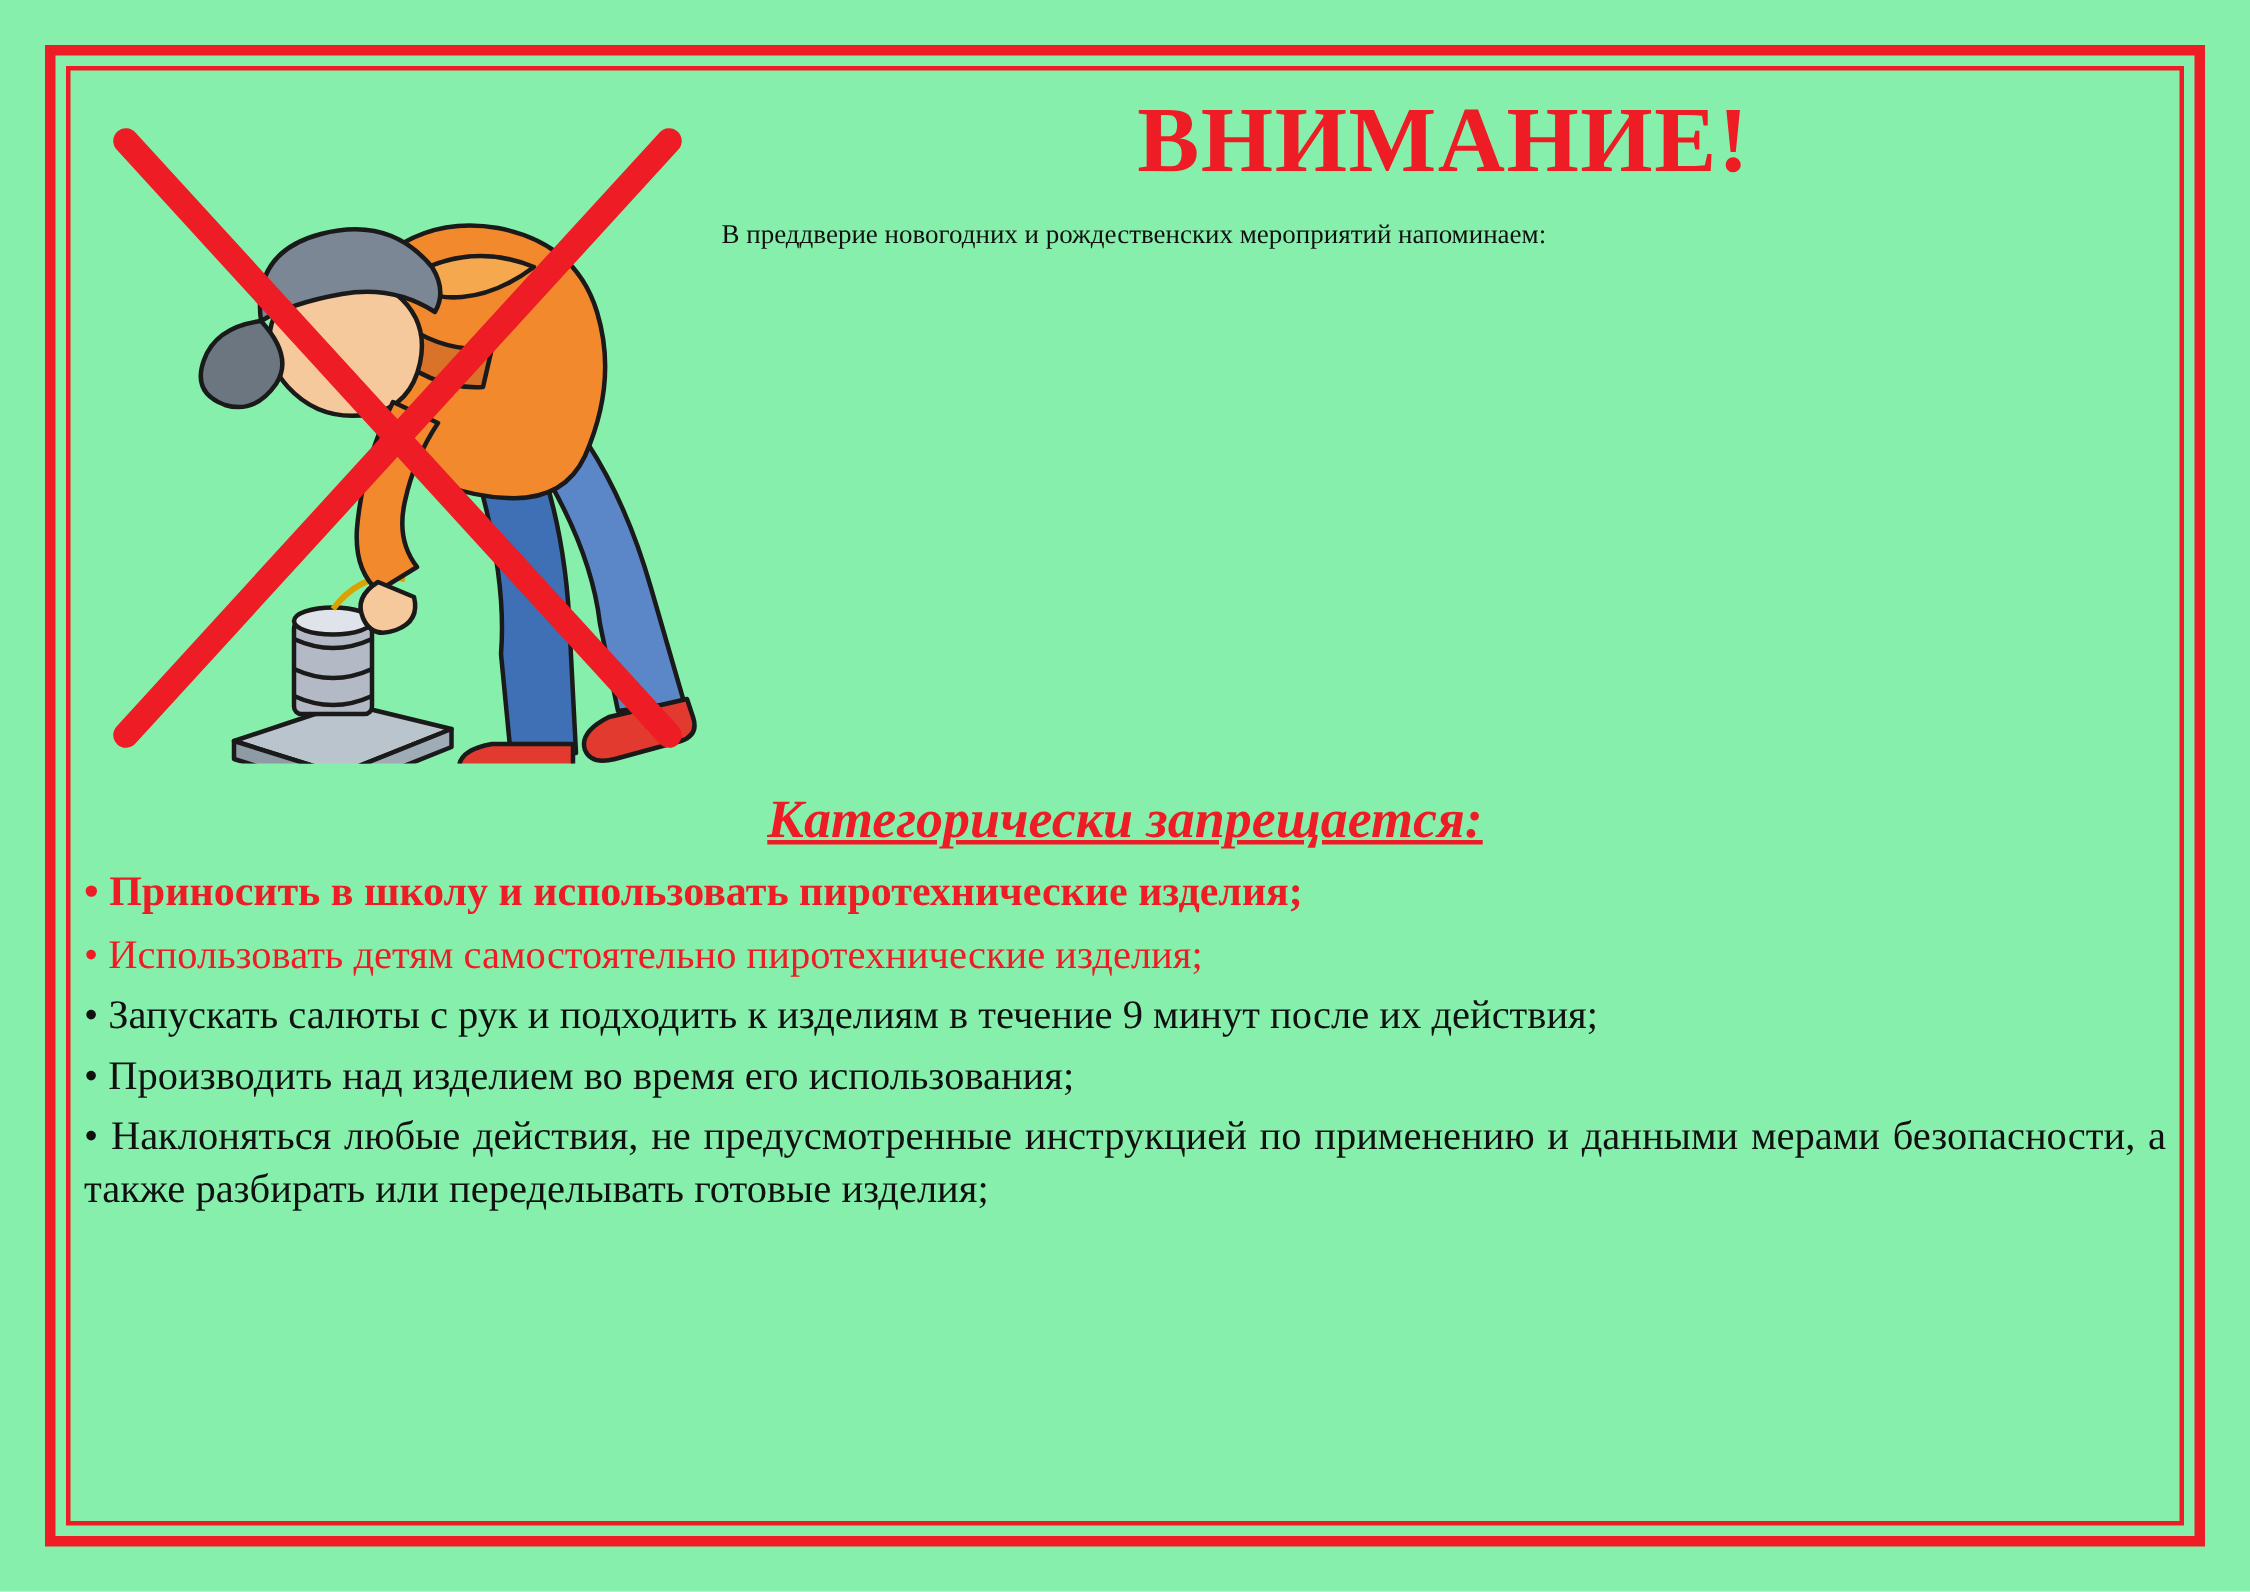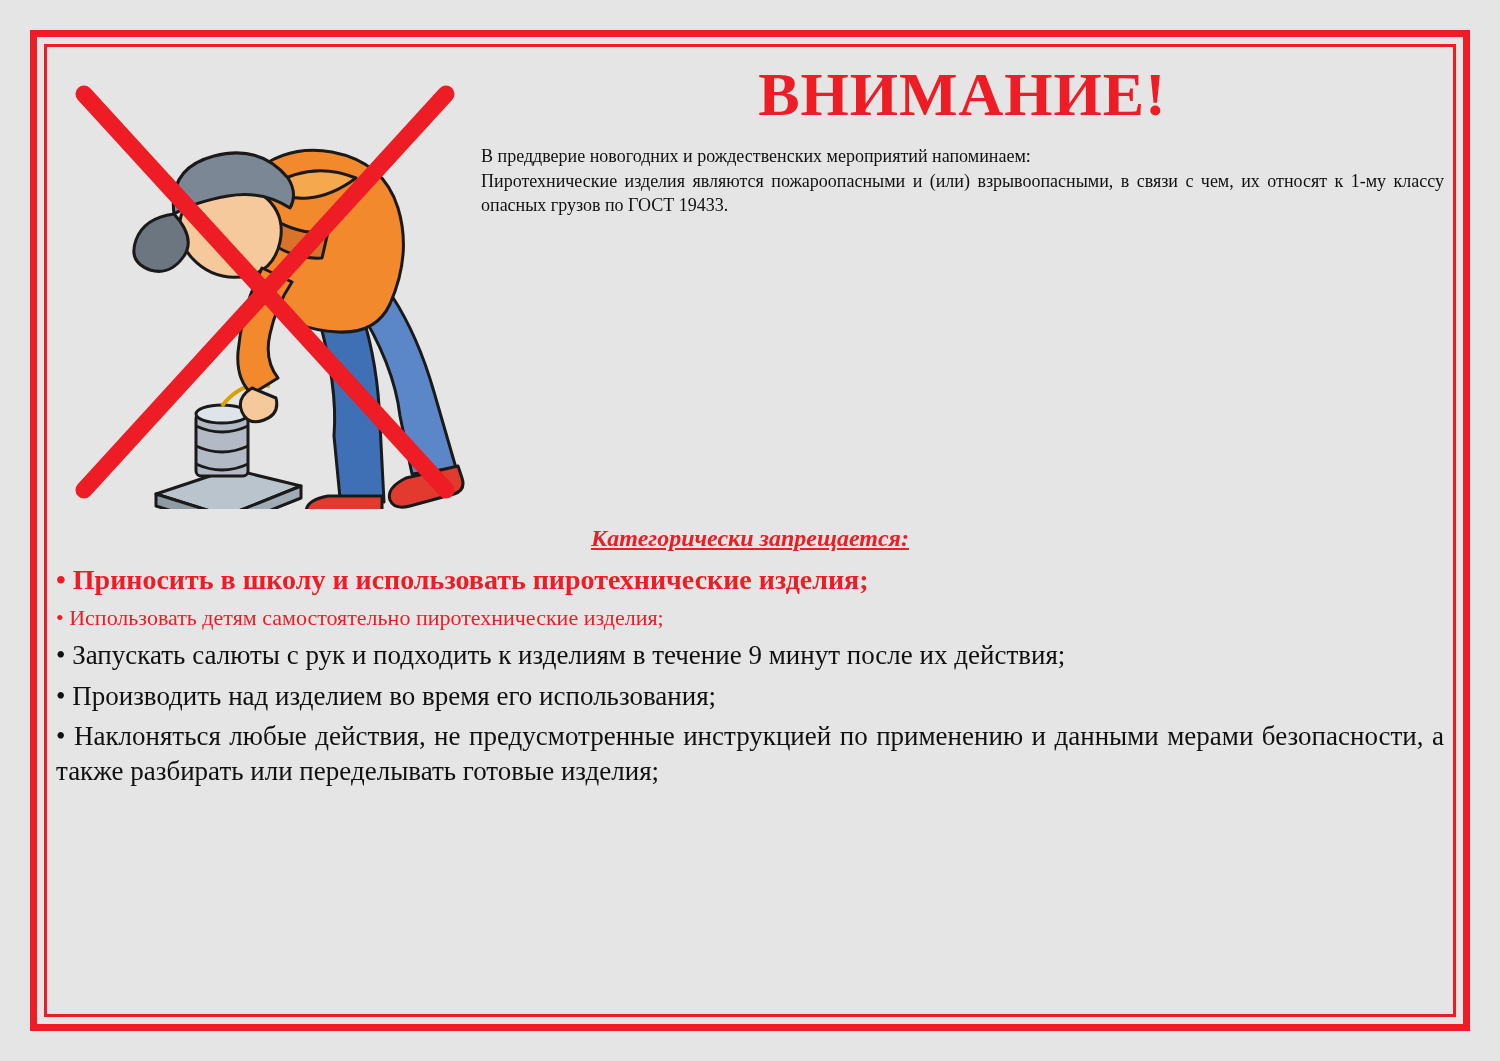--- a/index.html
+++ b/index.html
@@ -12,21 +12,21 @@
     height: 1061px;
     font-family: "Liberation Serif", serif;
     overflow: hidden;
   }
 
   .poster {
     position: relative;
     width: 1500px;
     height: 1061px;
     box-sizing: border-box;
-    background: #e5e5e5;
+    background: #86efac;
     padding-left: 28px;
   }
 
   
   .frame-outer {
     position: absolute;
     left: 30px;
     top: 30px;
     right: 30px;
     bottom: 30px;
@@ -103,21 +103,21 @@
     text-align: justify;
     margin: 0;
   }
   .para + .para { margin-top: 2px; }
 
   .ban-title {
     text-align: center;
     color: #ee1c25;
     font-weight: bold;
     font-style: italic;
-    font-size: 24px;
+    font-size: 36px;
     text-decoration: underline;
     margin: 16px 0 10px 0;
   }
 
   
   .list {
     margin-top: 6px;
   }
   .item {
     font-size: 27px;
@@ -127,21 +127,21 @@
     margin-bottom: 6px;
   }
   .item.red-bold {
     color: #ee1c25;
     font-weight: bold;
     font-size: 28px;
     text-align: left;
   }
   .item.red {
     color: #ee1c25;
-    font-size: 22px;
+    font-size: 27px;
     text-align: left;
   }
 </style>
 </head>
 <body>
 
 <div class="poster">
 
   <div class="frame-outer"></div>
   <div class="frame-inner"></div>
@@ -198,21 +198,20 @@
           <g stroke="#ee1c25" stroke-width="17" stroke-linecap="round">
             <line x1="28" y1="40" x2="390" y2="436"></line>
             <line x1="390" y1="40" x2="28" y2="436"></line>
           </g>
         </svg>
       </div>
 
       <div class="head-block">
         <div class="attention">ВНИМАНИЕ!</div>
         <p class="para">В преддверие новогодних и рождественских мероприятий напоминаем:</p>
-        <p class="para">Пиротехнические изделия являются пожароопасными и (или) взрывоопасными, в связи с чем, их относят к 1-му классу опасных грузов по ГОСТ 19433.</p>
       </div>
 
     </div>
 
     <div class="ban-title">Категорически запрещается:</div>
 
     <div class="list">
       <div class="item red-bold">• Приносить в школу и использовать пиротехнические изделия;</div>
       <div class="item red">• Использовать детям самостоятельно пиротехнические изделия;</div>
       <div class="item">• Запускать салюты с рук и подходить к изделиям в течение 9 минут после их действия;</div>

